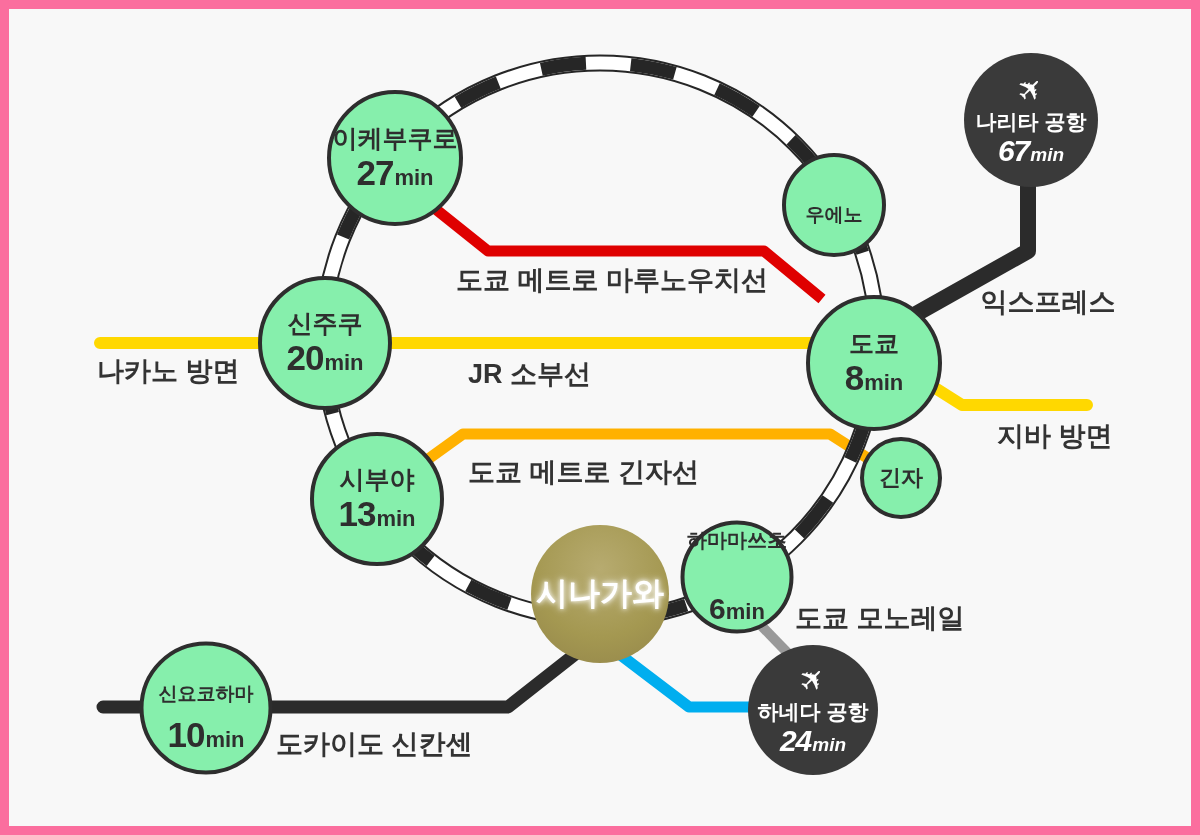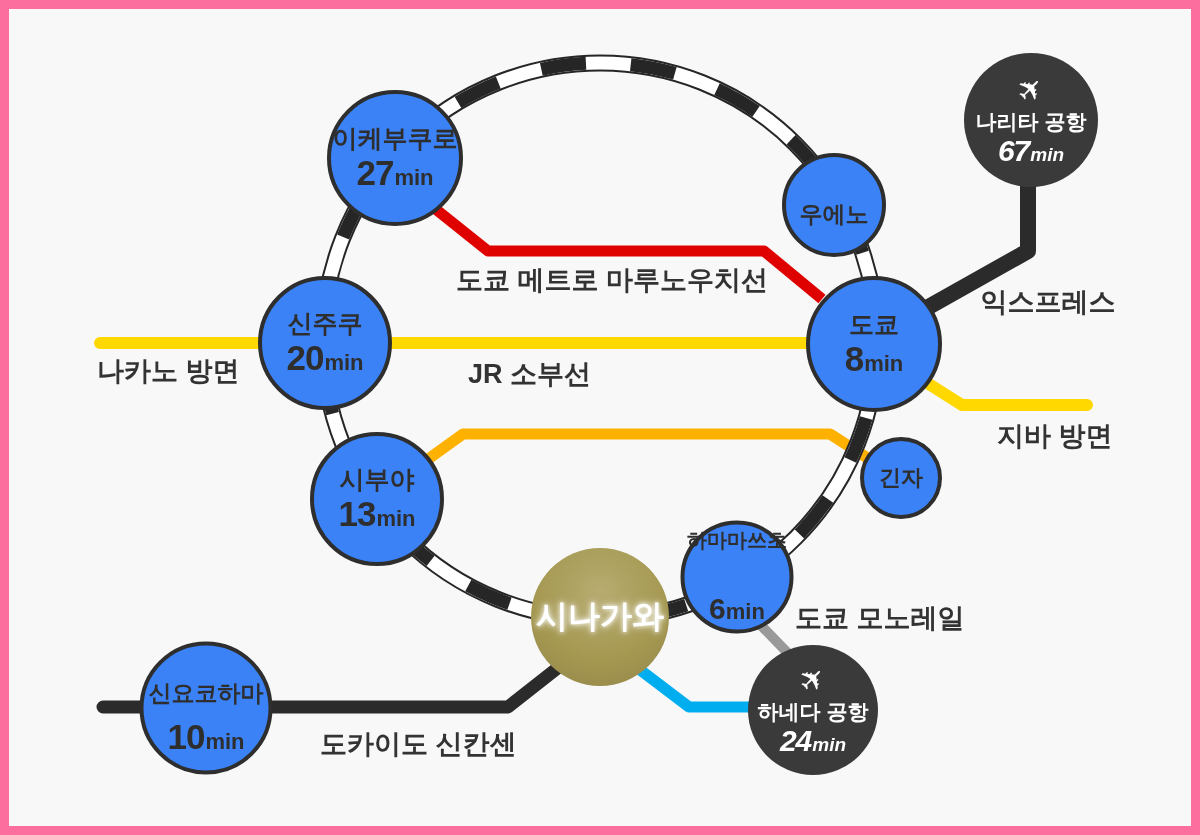--- a/index.html
+++ b/index.html
@@ -9,26 +9,26 @@
   .page{
     position:relative; width:1200px; height:835px;
     border:9px solid #FB6E9E; background:#F8F8F8; overflow:hidden;
   }
   .world{ position:absolute; left:-9px; top:-9px; width:1200px; height:835px; }
   svg.rail{ position:absolute; left:0; top:0; }
 
   
   .station{
     position:absolute; transform:translate(-50%,-50%);
-    background:#3b82f6; border:4px solid #2E2E2E; border-radius:50%;
+    background:#86efac; border:4px solid #2E2E2E; border-radius:50%;
     display:flex; flex-direction:column; align-items:center; justify-content:center;
     color:#2E2E2E; text-align:center; z-index:3; line-height:1.12;
   }
   .st-name{ font-weight:bold; font-size:25px; white-space:nowrap; }
-  .st-name.sz23{ font-size:23px;margin-top:20px; }
+  .st-name.sz23{ font-size:19px;margin-top:20px; }
   .st-name.sz22{ font-size:22px; }
   .st-name.sz20{ font-size:20px; }
   .st-time{ font-weight:bold; margin-top:1px; white-space:nowrap; }
   .t-num{ font-size:35px; letter-spacing:-1px; }
   .t-num.sz30{ font-size:30px; }
   .t-unit{ font-size:22px; margin-left:1px; }
   .t-unit.sz19{ font-size:19px; }
 
   
   .station.gold{
@@ -85,31 +85,32 @@
       <ellipse cx="600" cy="341" rx="277" ry="278" fill="none" stroke="#FFFFFF" stroke-width="13"></ellipse>
       <ellipse cx="600" cy="341" rx="277" ry="278" fill="none" stroke-width="13" stroke-dasharray="45 45" stroke-dashoffset="12" stroke="#262626"></ellipse>
     </svg>
 
     <div class="line-label" style="left:97px; top:353px;">나카노 방면</div>
 
     <div class="line-label centered" style="left:612px; top:262px;">도쿄 메트로 마루노우치선</div>
 
     <div class="line-label" style="left:468px; top:356px;">JR 소부선</div>
 
+    <div class="line-label" style="left:468px; top:454px;">도쿄 메트로 긴자선</div>
 
     <div class="line-label centered nex-label" style="left:1048px; top:286px;">
       <div>익스프레스</div>
     </div>
 
     <div class="line-label" style="left:997px; top:418px;">지바 방면</div>
 
     <div class="line-label" style="left:795px; top:600px;">도쿄 모노레일</div>
 
 
-    <div class="line-label" style="left:276px; top:726px;margin-left:44px;">도카이도 신칸센</div>
+    <div class="line-label" style="left:276px; top:726px;">도카이도 신칸센</div>
 
     <div class="station" style="left:395px; top:158px; width:136px; height:136px;">
       <div class="st-name">이케부쿠로</div>
       <div class="st-time">
         <span class="t-num">27</span><span class="t-unit">min</span>
       </div>
     </div>
 
     <div class="station" style="left:325px; top:343px; width:134px; height:134px;">
       <div class="st-name">신주쿠</div>
@@ -118,21 +119,21 @@
       </div>
     </div>
 
     <div class="station" style="left:377px; top:499px; width:134px; height:134px;">
       <div class="st-name">시부야</div>
       <div class="st-time">
         <span class="t-num">13</span><span class="t-unit">min</span>
       </div>
     </div>
 
-    <div class="station" style="left:874px; top:344px; width:136px; height:136px;">
+    <div class="station" style="left:874px; top:363px; width:136px; height:136px;">
       <div class="st-name">도쿄</div>
       <div class="st-time">
         <span class="t-num">8</span><span class="t-unit">min</span>
       </div>
     </div>
 
     <div class="station" style="left:834px; top:205px; width:104px; height:104px;">
       <div class="st-name sz23">우에노</div>
     </div>
 
@@ -147,21 +148,21 @@
       </div>
     </div>
 
     <div class="station" style="left:206px; top:708px; width:133px; height:133px;gap:9px;">
       <div class="st-name sz23">신요코하마</div>
       <div class="st-time">
         <span class="t-num">10</span><span class="t-unit">min</span>
       </div>
     </div>
 
-    <div class="station gold" style="left:600px; top:617px; width:138px; height:138px;">
+    <div class="station gold" style="left:600px; top:594px; width:138px; height:138px;">
       <div class="gold-name">시나가와</div>
     </div>
 
     <div class="airport" style="left:1031px; top:120px; width:134px; height:134px;">
       <div class="plane">✈</div>
       <div class="ap-name">나리타 공항</div>
       <div class="ap-time">
         <span class="t-num sz30">67</span><span class="t-unit sz19">min</span>
       </div>
     </div>

